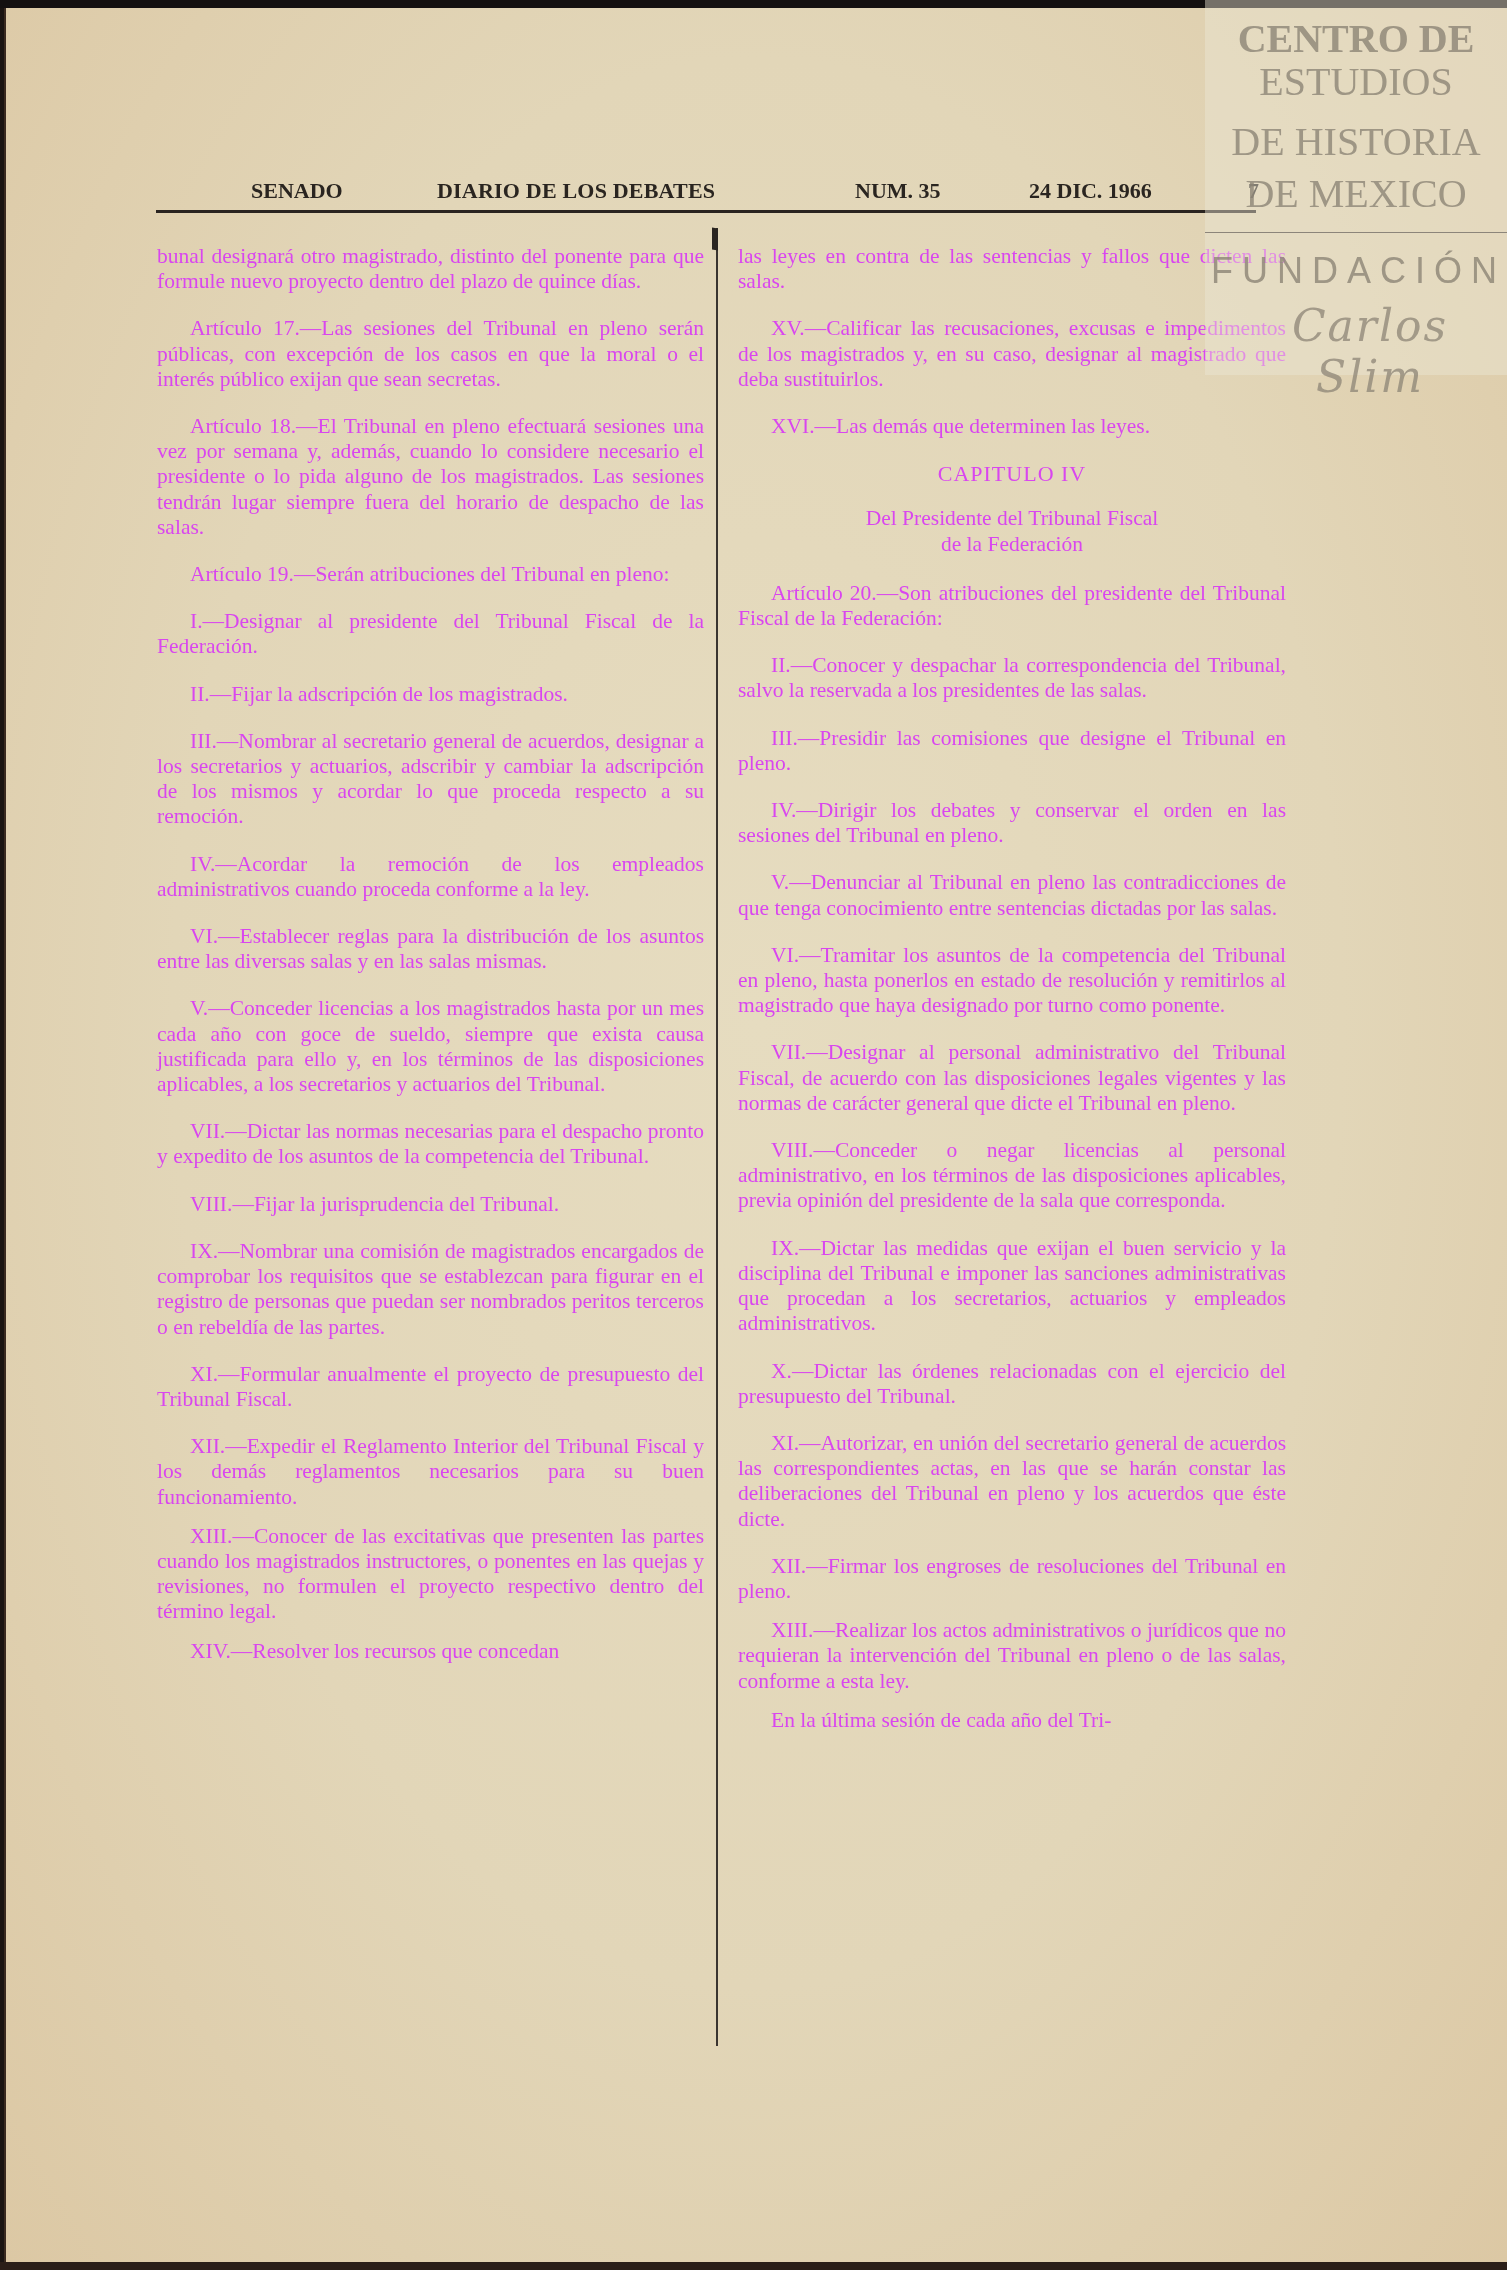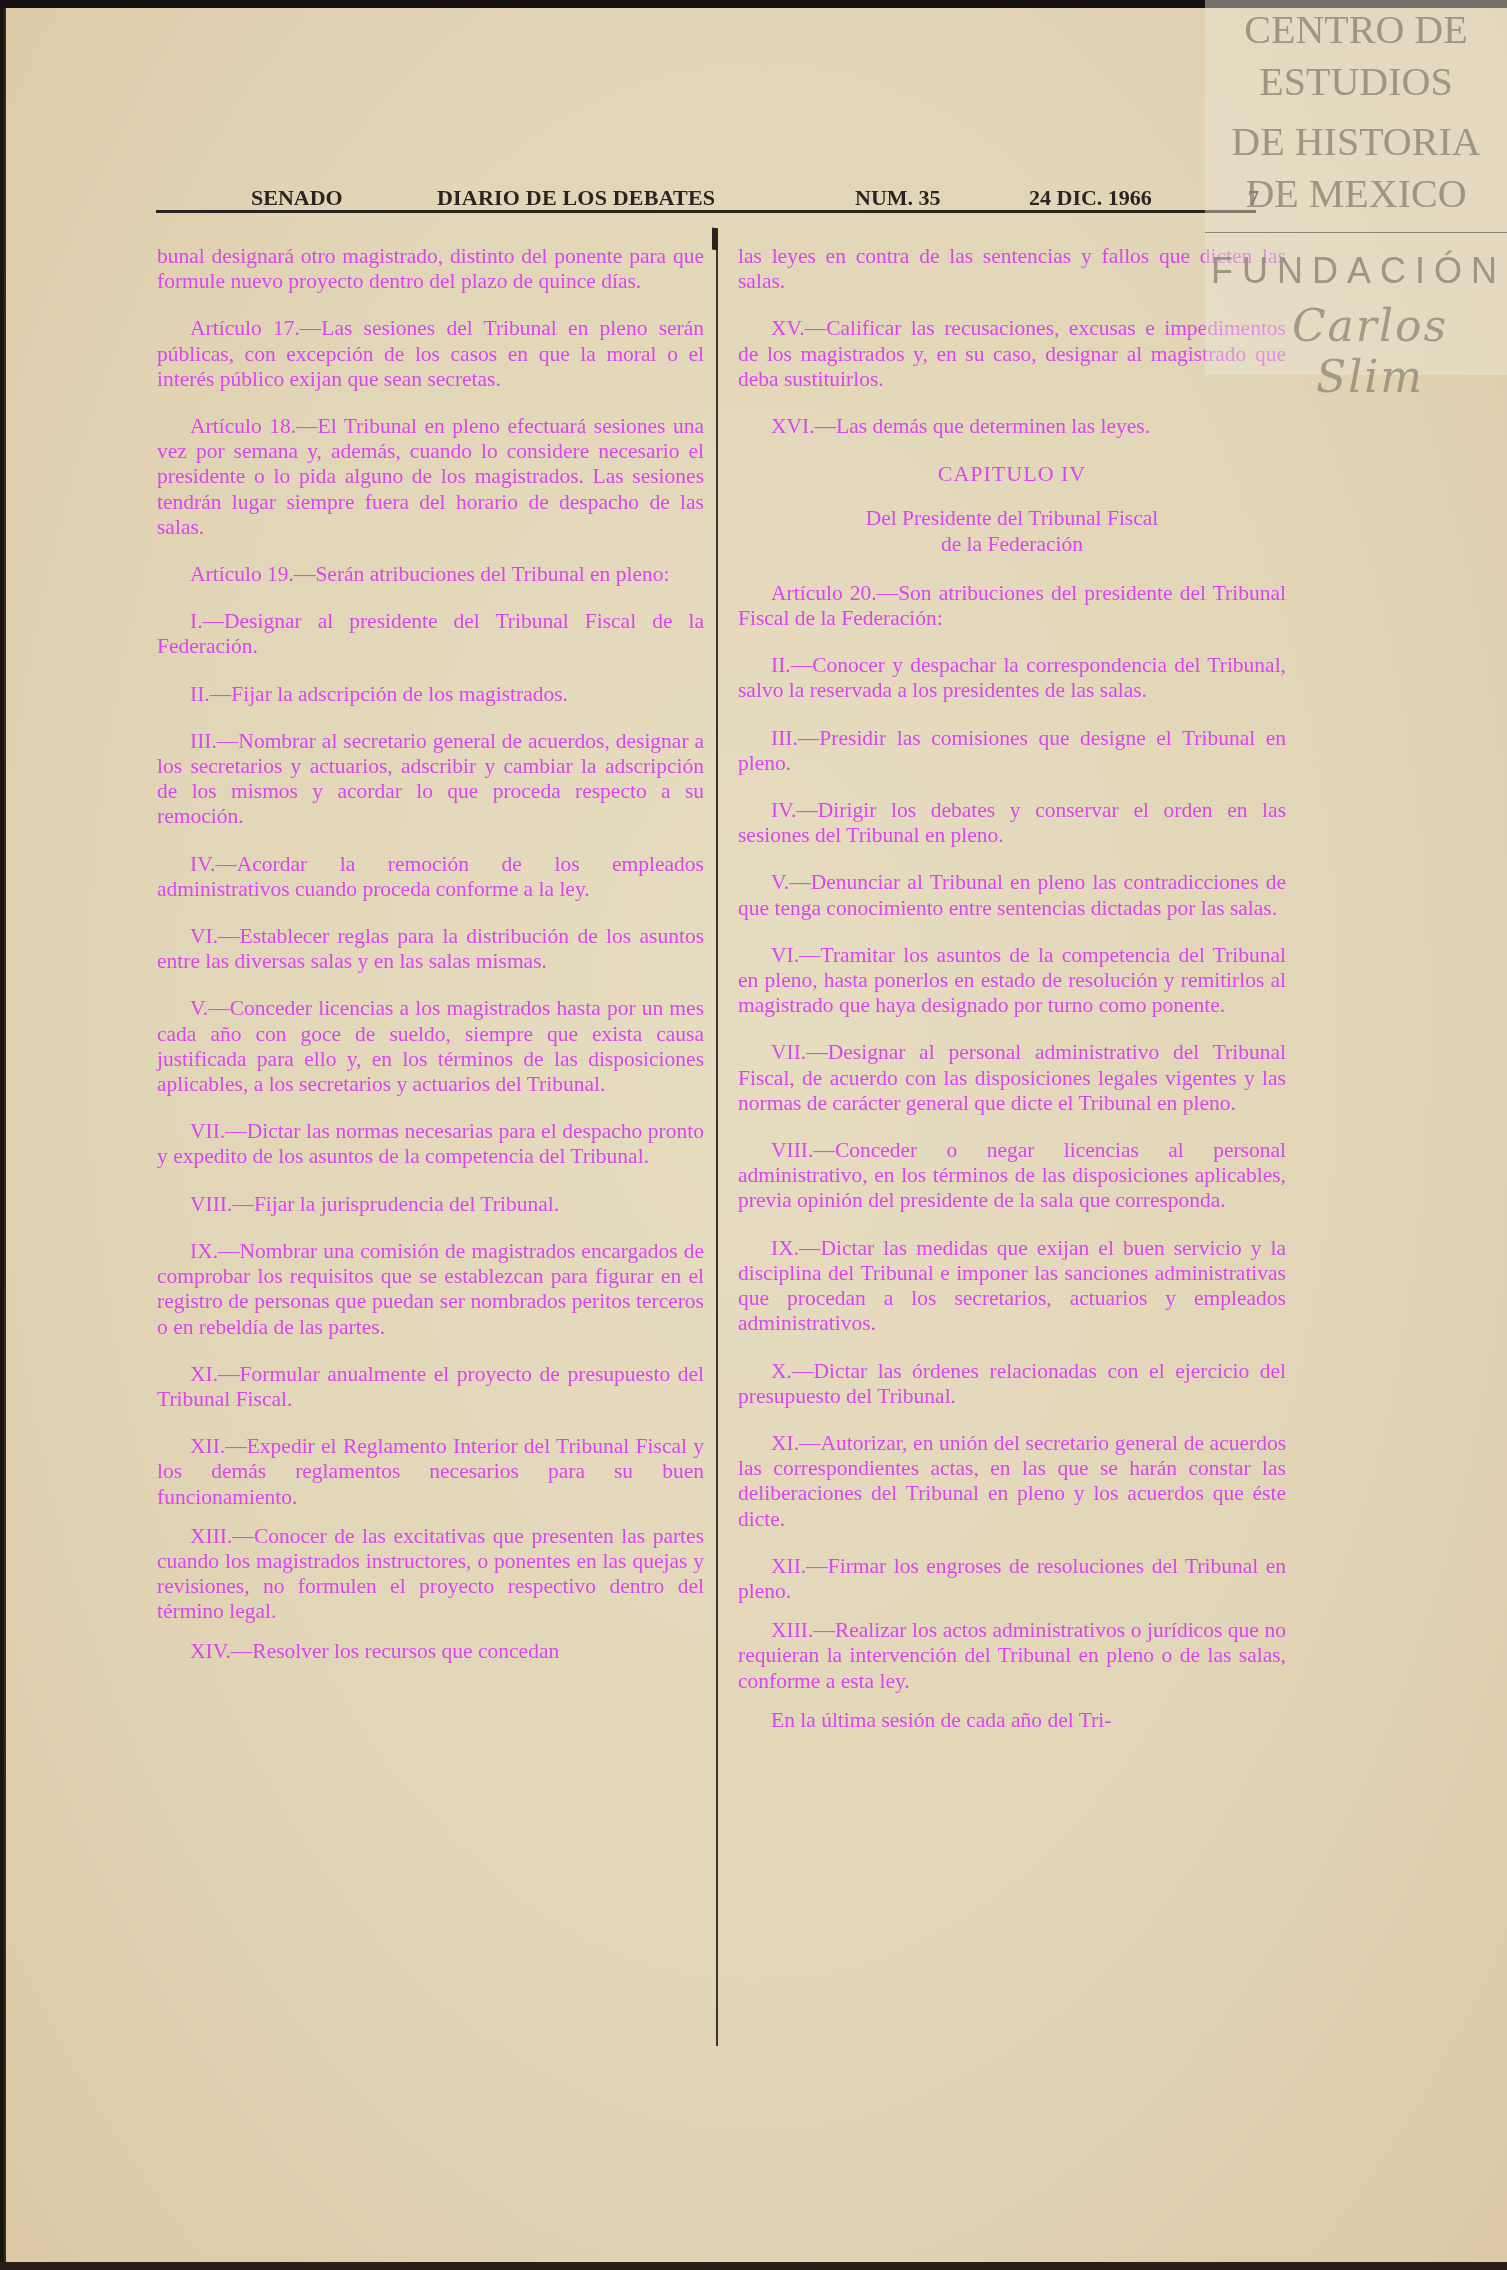--- a/index.html
+++ b/index.html
@@ -5,42 +5,42 @@
   html, body { margin:0; padding:0; }
   body { width:1507px; height:2270px; background:#1a1412; position:relative; overflow:hidden;
          font-family:"Liberation Serif","DejaVu Serif",serif; }
   .page { position:absolute; left:4px; top:8px; width:1503px; height:2255px;
           background: radial-gradient(ellipse at 50% 45%, #e6dcc0 0%, #e2d6b8 55%, #dcc8a4 100%);
           border-left:2px solid #3a2a20; }
   .topbar { position:absolute; left:0; top:0; width:1507px; height:8px; background:#141010; }
   .bottombar { position:absolute; left:0; top:2262px; width:1507px; height:8px; background:#2a1e18; }
   .header { position:absolute; top:170px; left:251px; width:1005px; height:40px; color:#2a2520;
             font-weight:bold; font-size:22px; }
-  .header span { position:absolute; top:15px; white-space:nowrap; }
+  .header span { position:absolute; top:8px; white-space:nowrap; }
   .h-senado { left:0; }
   .h-diario { left:186px; letter-spacing:0.2px; }
   .h-num { left:604px; }
   .h-date { left:778px; }
   .h-page { left:997px; }
   .header-rule { position:absolute; top:210px; left:156px; width:1100px; height:3px; background:#2a2420; }
   .col { position:absolute; top:224px; color:#d946ef; font-size:21.5px; line-height:25.2px; text-align:justify;margin-top:20px; }
   .col-left { left:157px; width:547px; }
   .col-right { left:738px; width:548px; }
   .col p { margin:0 0 22px 0; }
   .col p.tight { margin-bottom:14px; }
   .col p.ind { text-indent:33px; }
   .col p.cont { text-indent:0; }
   .chapter { text-align:center; text-indent:0 !important; font-size:22px; letter-spacing:1px; margin:8px 0 20px 0 !important; }
   .subtitle { text-align:center !important; text-indent:0 !important; margin-bottom:24px !important; }
   .divider { position:absolute; left:716px; top:228px; width:2px; height:1818px; background:#3a3530; }
   .divider-cap { position:absolute; left:712px; top:228px; width:6px; height:22px; background:#2a2520; transform:skewY(10deg); }
   .wm { position:absolute; left:1205px; top:0; width:302px; height:375px; background:rgba(236,230,212,0.45); }
   .wm-line { position:absolute; left:1205px; top:232px; width:302px; height:1px; background:#8c857a; }
   .wm-text { position:absolute; color:rgba(140,132,118,0.8); font-family:"Liberation Serif",serif; font-size:40px; text-align:center; left:1205px; width:302px; line-height:44px; }
-  .wm-t1 { top:8px; }
+  .wm-t1 { top:17px;font-weight:bold; }
   .wm-t2 { top:60px; }
   .wm-t3 { top:120px; }
   .wm-t4 { top:172px; }
   .wm-fund { position:absolute; top:250px; left:1210px; width:297px; text-align:center; font-family:"Liberation Sans",sans-serif;
              font-size:36px; letter-spacing:9px; color:rgba(140,132,118,0.8); }
   .wm-sig { position:absolute; top:300px; left:1240px; width:260px; text-align:center; font-family:"DejaVu Serif",serif;
             font-style:italic; font-size:44px; color:rgba(140,132,118,0.75); letter-spacing:2px; }
 </style>
 </head>
 <body>

